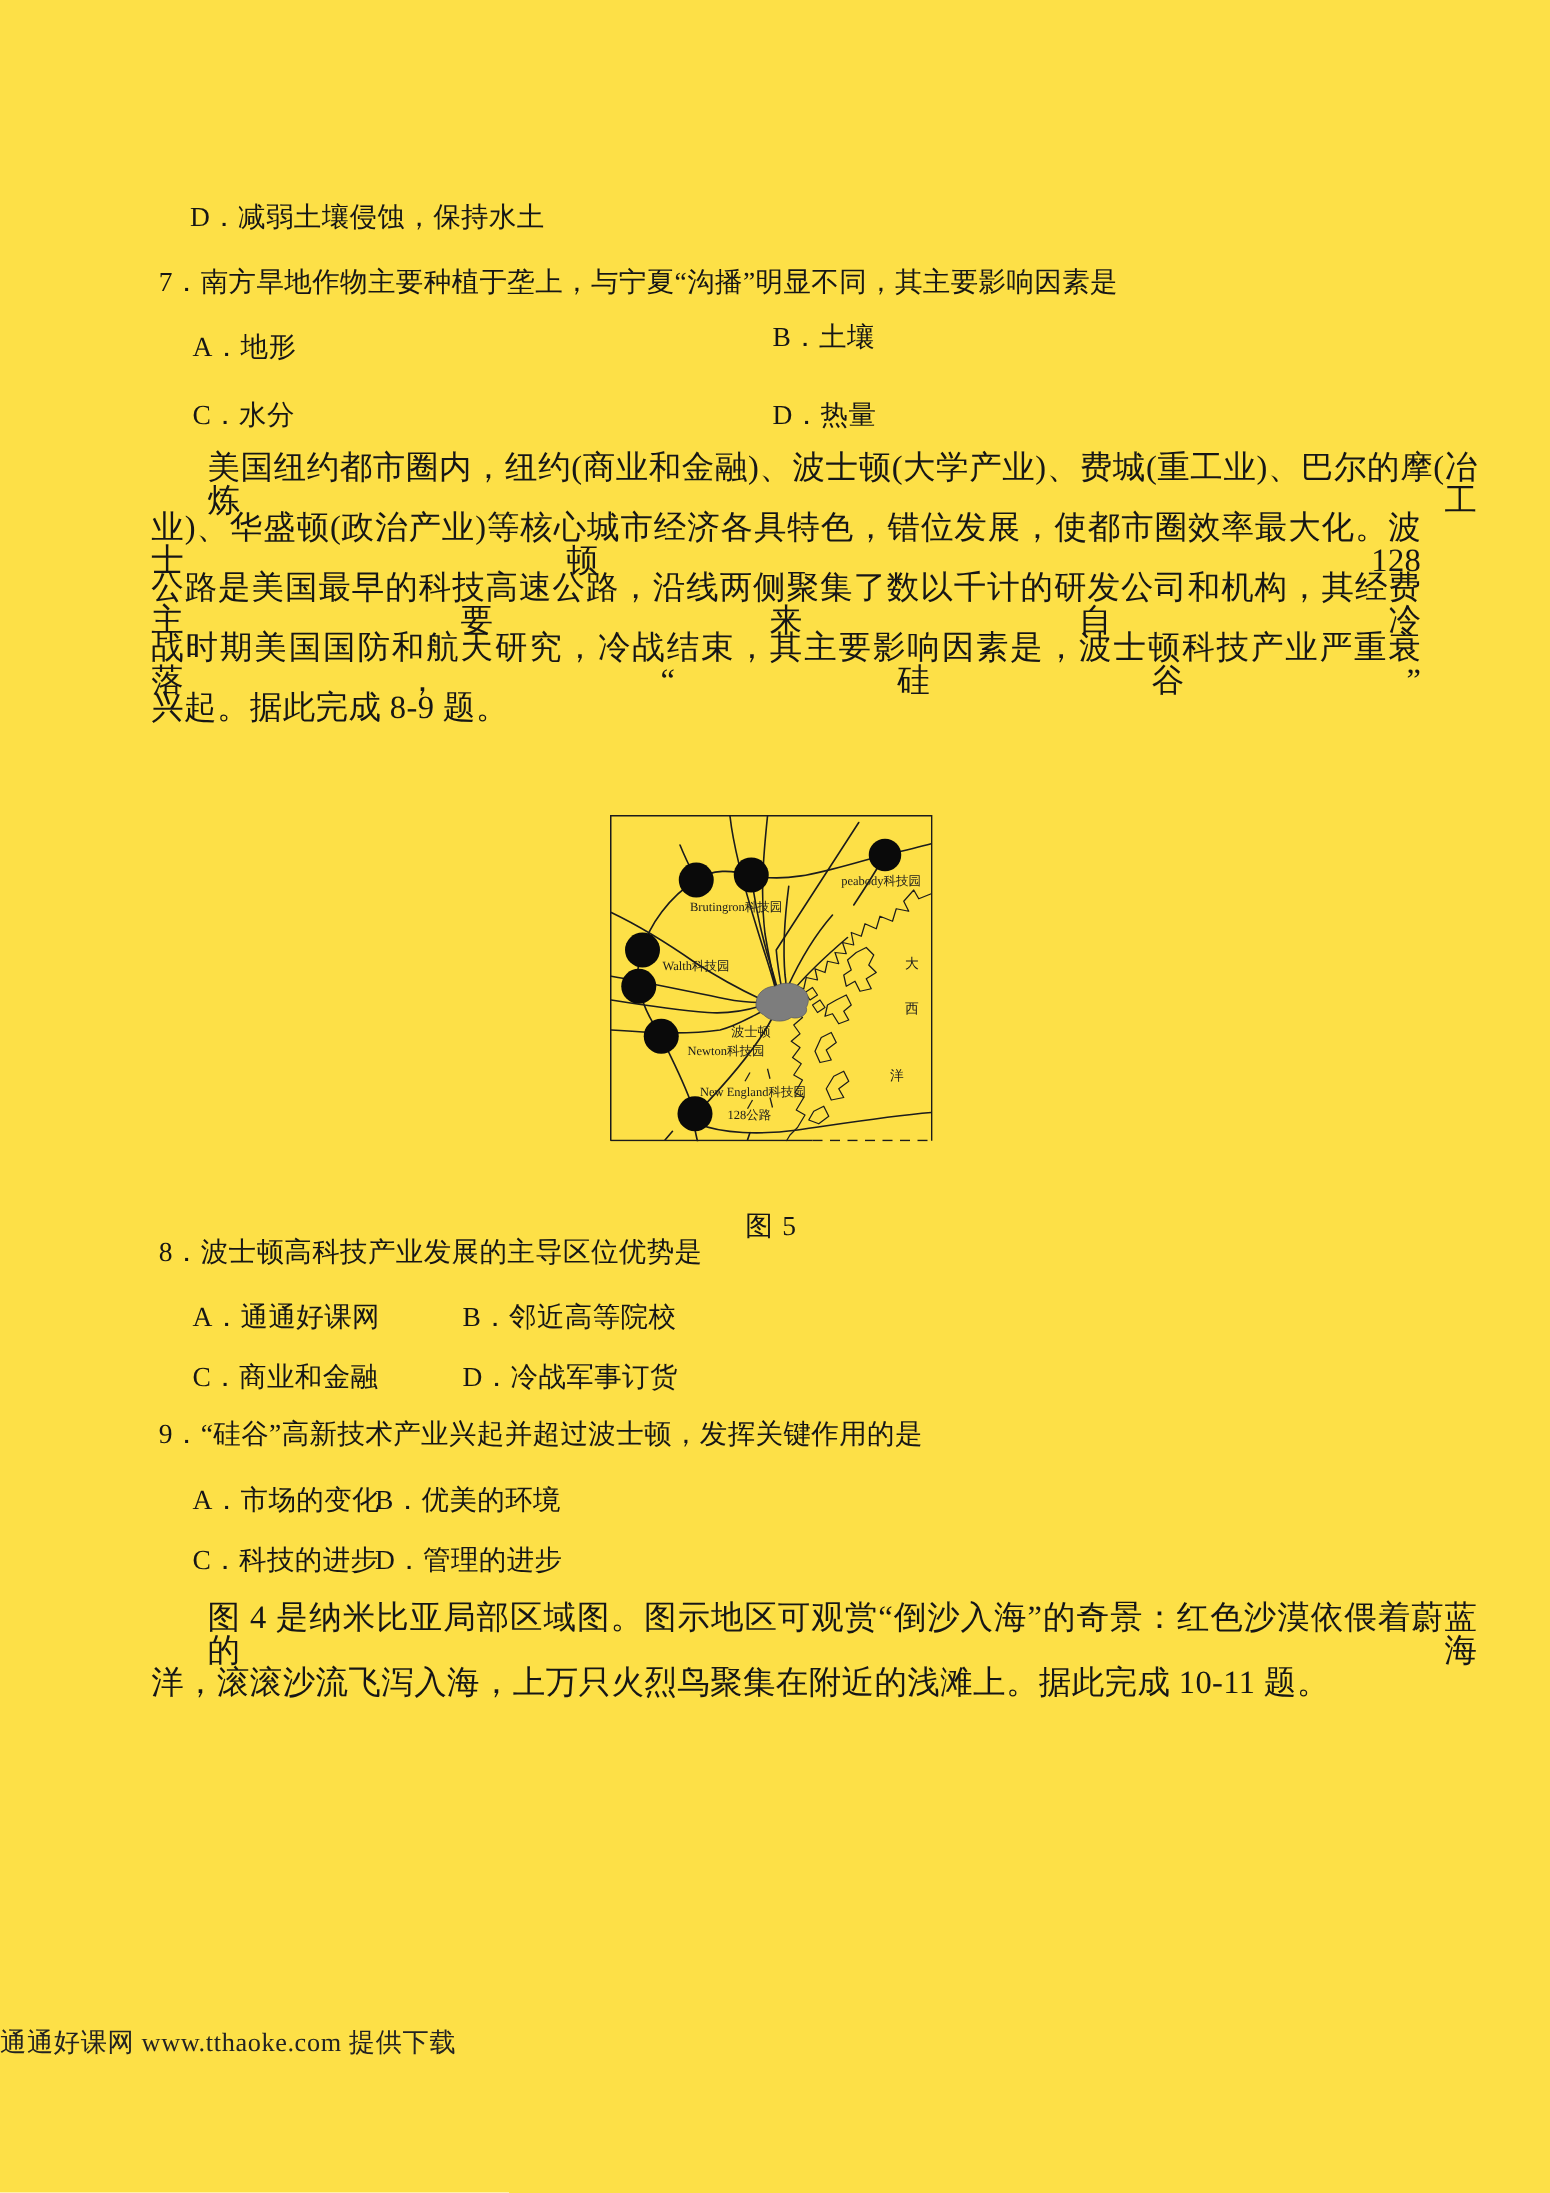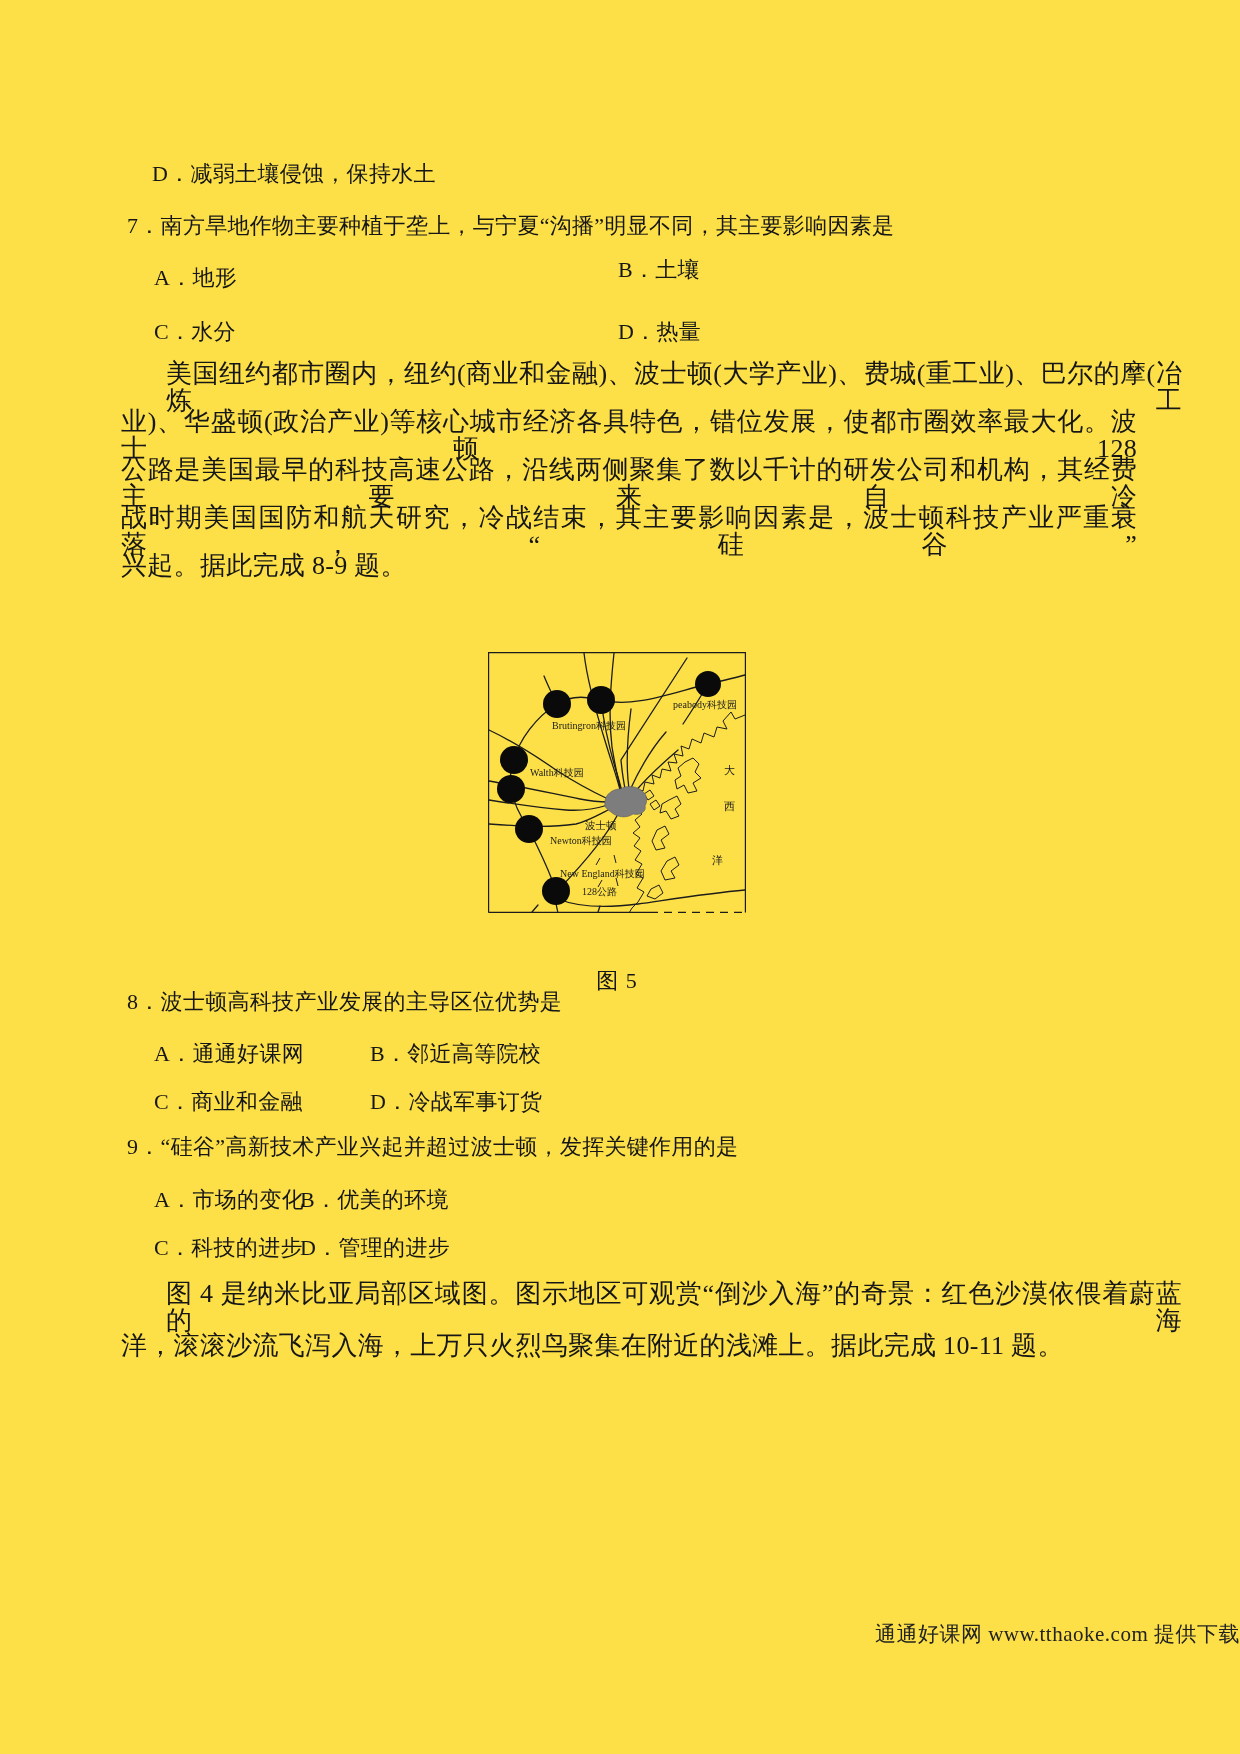--- a/index.html
+++ b/index.html
@@ -37,21 +37,21 @@
     position:absolute;
     left:488px; top:934px; width:258px;
     text-align:center;
     font-size:22px;
     letter-spacing:1px;
     margin-top:32px;
   }
   .footer{
     position:absolute;
     left:0; top:1620px; width:1240px;
-    text-align:right;
+    text-align:left;
     font-size:21px;
     color:#222;
     letter-spacing:0.5px;
   }
   svg text{
     font-family:"Liberation Serif","DejaVu Serif",serif;
     fill:#1b1b1b;
   }
 </style>
 </head>

